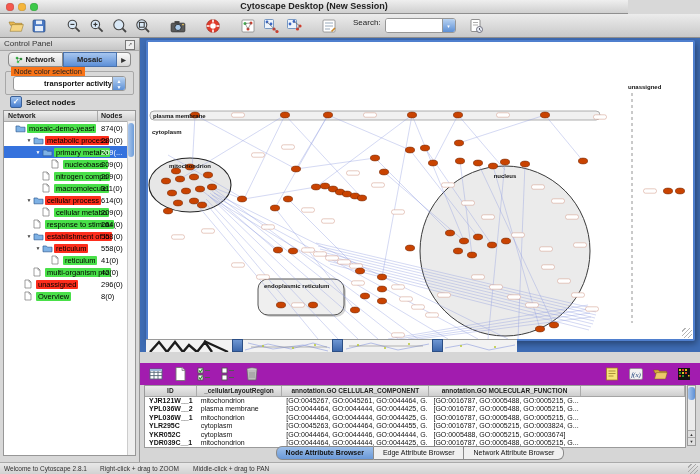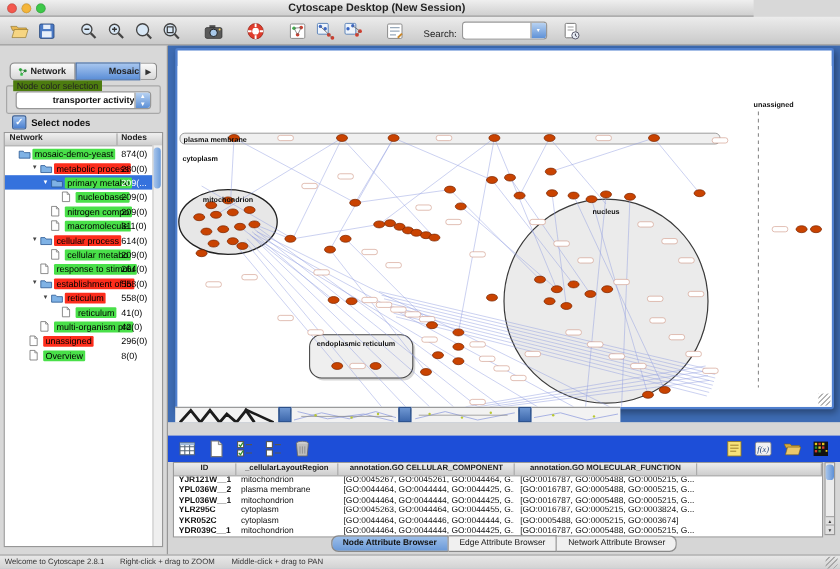--- a/index.html
+++ b/index.html
@@ -13,21 +13,21 @@
   .lights{position:absolute;left:6px;top:3px;display:flex;gap:4px;}
   .light{width:8px;height:8px;border-radius:50%;box-shadow:inset 0 0 1px rgba(0,0,0,.5);}
   .l-r{background:#f4594f;} .l-y{background:#f5b63b;} .l-g{background:#3ec94a;}
   
   #toolbar{position:absolute;left:0;top:14px;width:700px;height:24px;
     background:linear-gradient(#ececec,#c9c9c9);border-bottom:1px solid #8e8e8e;
     display:flex;align-items:center;padding-left:6px;box-sizing:border-box;}
   .tbtn{width:20px;height:20px;display:flex;align-items:center;justify-content:center;flex:0 0 auto;}
   .tbtn svg{width:16px;height:16px;}
   .gap{margin-left:12px;}
-  #search-wrap{display:flex;align-items:flex-end;margin-left:14px;}
+  #search-wrap{display:flex;align-items:flex-start;margin-left:14px;}
   #search-label{font-size:8px;color:#222;margin-right:4px;}
   .combo{display:flex;height:13px;border:1px solid #979797;border-radius:3px;overflow:hidden;background:#fff;}
   .combo .field{width:52px;font-size:8px;border:none;outline:none;padding:0 2px;}
   .combo .cbtn{width:12px;background:linear-gradient(#b9d3f2,#5d90d6);display:flex;align-items:center;justify-content:center;
     color:#fff;font-size:5px;border-left:1px solid #979797;}
   
   #control-panel{position:absolute;left:0;top:38px;width:140px;height:424px;
     background:#d8d8d8;border-right:1px solid #979797;box-sizing:border-box;}
   #desktop{position:absolute;left:140px;top:38px;width:560px;height:314px;background:#3e6cb4;overflow:hidden;}
   #data-panel{position:absolute;left:140px;top:352px;width:560px;height:110px;background:#d6d6d6;}
@@ -35,25 +35,25 @@
     background:linear-gradient(#e8e8e8,#d0d0d0);border-top:1px solid #aaa;font-size:6.5px;color:#333;}
   
   .panel-head{height:12px;background:linear-gradient(#e2e2e2,#c6c6c6);border-bottom:1px solid #a8a8a8;
     font-size:8px;color:#333;line-height:12px;padding-left:4px;position:relative;}
   .float-ic{position:absolute;right:4px;top:2px;width:8px;height:8px;border:1px solid #777;background:#eee;
     font-size:5px;line-height:7px;text-align:center;color:#555;}
   #cp-tabs{position:absolute;left:8px;top:14px;right:8px;height:15px;display:flex;}
   .seg{flex:1;border:1px solid #8a8a8a;background:linear-gradient(#fafafa,#d8d8d8);
     font-size:7.5px;font-weight:bold;color:#222;display:flex;align-items:center;justify-content:center;gap:2px;}
   .seg.first{border-radius:4px 0 0 4px;}
-  .seg.active{background:linear-gradient(#a7c6ef,#5c8fd7);border-color:#4a72ac;justify-content:flex-end;}
+  .seg.active{background:linear-gradient(#a7c6ef,#5c8fd7);border-color:#4a72ac;}
   .seg.arrow{flex:0 0 13px;border-left:none;border-radius:0 4px 4px 0;font-size:6px;color:#333;}
   .seg svg{width:8px;height:8px;}
   .fieldset{position:absolute;left:5px;right:5px;top:33px;height:22px;border:1px solid #a8a8a8;border-radius:2px;}
-  .fieldset .legend{position:absolute;top:-5px;left:5px;background:#4d7c0f;padding:0 3px;font-size:7.5px;color:#222;}
+  .fieldset .legend{position:absolute;top:-5px;left:5px;background:#f97316;padding:0 3px;font-size:7.5px;color:#222;}
   .fieldset .combo{position:absolute;left:7px;right:7px;top:4px;height:13px;}
   .fieldset .val{flex:1;font-size:7.5px;font-weight:bold;text-align:right;line-height:13px;color:#111;
      white-space:nowrap;overflow:hidden;}
   #cb-row{position:absolute;left:10px;top:58px;display:flex;align-items:center;gap:4px;}
   .checkbox{width:10px;height:10px;border-radius:2px;background:linear-gradient(#9cc0ee,#4a7fd0);
     border:1px solid #3a6098;color:#fff;font-size:8px;line-height:9px;text-align:center;font-weight:bold;}
   #cb-row span.lbl{font-size:8px;font-weight:bold;color:#111;}
   #tree-box{position:absolute;left:3px;right:3px;top:72px;bottom:6px;background:#fff;
     border:1px solid #979797;overflow:hidden;}
   #tree-head{height:10px;background:linear-gradient(#efefef,#cdcdcd);border-bottom:1px solid #aaa;
@@ -81,21 +81,21 @@
   #net-canvas{position:absolute;left:0;top:13px;right:0;bottom:0;background:#fff;overflow:hidden;}
   #net-svg{display:block;}
   #grip{position:absolute;right:1px;bottom:1px;width:10px;height:10px;
     background:repeating-linear-gradient(135deg,transparent 0 2px,#b5b5b5 2px 3px);}
   
   .sliver{position:absolute;top:301px;height:13px;background:#f2f2f2;border-top:1px solid #9a9a9a;overflow:hidden;}
   .blue-block{position:absolute;top:301px;height:13px;background:linear-gradient(#6f97d2,#3d68ac);border:1px solid #2c4f86;box-sizing:border-box;}
   .sliver svg{display:block;}
   
   #dp-toolbar{position:absolute;left:0;top:11px;width:560px;height:22px;display:flex;align-items:center;
-    padding:0 6px;box-sizing:border-box;background:#1d4ed8;}
+    padding:0 6px;box-sizing:border-box;background:#a21caf;}
   #dp-toolbar .spacer{flex:1;}
   .dp-table{position:absolute;left:4px;right:14px;top:33px;height:61px;background:#fff;border:1px solid #9a9a9a;overflow:hidden;}
   .dp-head{display:flex;height:10px;background:linear-gradient(#ececec,#cecece);border-bottom:1px solid #a5a5a5;}
   .dp-head div{font-size:6.5px;font-weight:bold;color:#222;text-align:center;line-height:10px;
     border-right:1px solid #ababab;overflow:hidden;white-space:nowrap;box-sizing:border-box;}
   .dp-row{display:flex;height:8.4px;}
   .dp-row div{font-size:7px;color:#111;line-height:8.4px;padding-left:4px;border-right:1px solid transparent;
     overflow:hidden;white-space:nowrap;box-sizing:border-box;}
   .dp-row div.idc{font-weight:bold;}
   #dp-vscroll{position:absolute;right:4px;top:33px;width:9px;height:61px;background:#ececec;border:1px solid #9a9a9a;box-sizing:border-box;}
@@ -264,20 +264,24 @@
             <line x1="5" y1="7" x2="10" y2="7" stroke="#999" stroke-width=".8"></line>
             <circle cx="11.5" cy="11.5" r="3" fill="#e8edf5" stroke="#556" stroke-width=".8"></circle>
             <path d="M11.5 10v1.7l1.2.7" stroke="#334" stroke-width=".8" fill="none"></path>
           </svg>
         </span>
       </div>
     </div>
 </div>
 
 <div id="control-panel">
+  <div class="panel-head">
+    <span>Control Panel</span>
+    <div class="float-ic">↗</div>
+  </div>
   <div id="cp-tabs">
     <div class="seg first">
       <svg viewBox="0 0 8 8">
           <circle cx="2" cy="2" r="1.3" fill="#39b54a"></circle>
           <circle cx="6" cy="3" r="1.3" fill="#2e8f3c"></circle>
           <circle cx="3" cy="6" r="1.3" fill="#57d06a"></circle>
           <path d="M2 2 6 3 3 6z" fill="none" stroke="#2e7d32" stroke-width=".5"></path>
         </svg>
       <span>Network</span>
     </div>

